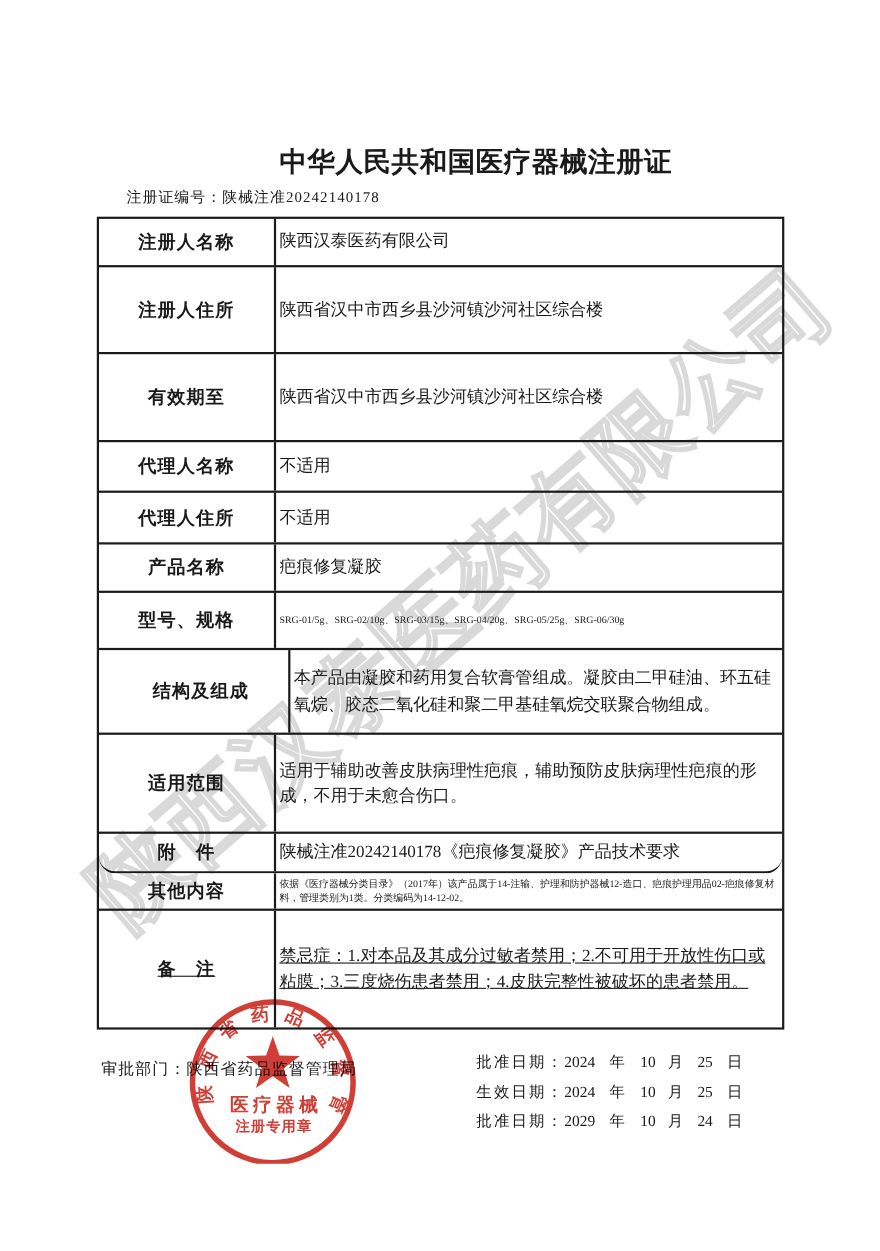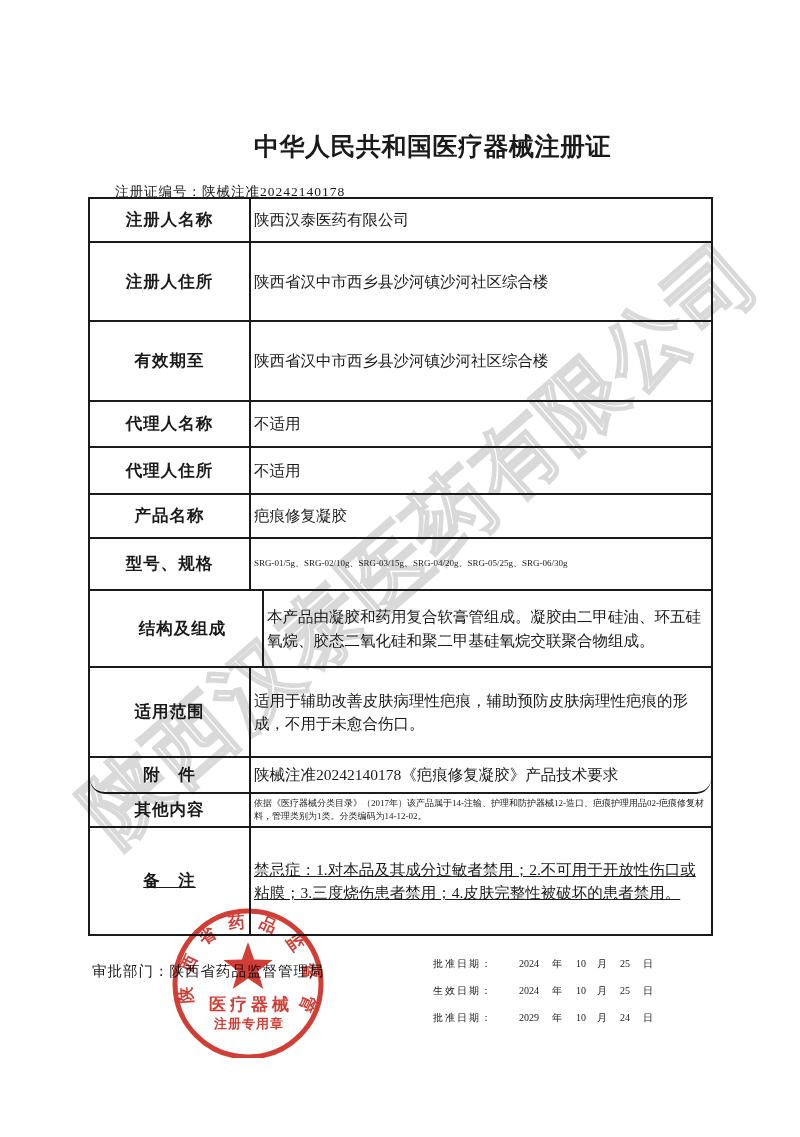--- a/index.html
+++ b/index.html
@@ -20,21 +20,21 @@
   }
   
   #doc-title{
     left:232px;top:130px;
     font-family:"Liberation Sans","DejaVu Sans",sans-serif;
     font-weight:bold;font-size:25px;letter-spacing:0.5px;white-space:nowrap;
     z-index:2;
     margin-left:22px;
   }
   #cert-no{
-    left:115px;top:183px;font-size:13.5px;letter-spacing:1px;z-index:2;
+    left:115px;top:171px;font-size:13.5px;letter-spacing:1px;z-index:2;
   }
   
   #cert-table{
     left:88px;top:197px;width:625px;z-index:1;
     border:2px solid #1a1a1a;box-sizing:border-box;
     display:flex;flex-direction:column;background:transparent;
   }
   .row{display:flex;box-sizing:border-box;border-bottom:2px solid #1a1a1a;}
   .row:last-child{border-bottom:none;text-decoration:underline;}
   .r0{height:44px;} .r1{height:79px;} .r2{height:80px;} .r3{height:46px;}
@@ -48,24 +48,24 @@
     font-weight:bold;font-size:16.5px;letter-spacing:1px;text-align:center;
   }
   .cell-value{
     flex:1;display:flex;align-items:center;box-sizing:border-box;
     padding:3px 6px 3px 3px;
     font-size:15.5px;line-height:1.5;
   }
   .cell-value.small{font-size:9px;line-height:1.45;}
   
   #approval-line{left:92px;top:962px;font-size:14.5px;letter-spacing:1px;z-index:2;}
-  #dates{left:433px;top:957px;z-index:2;font-size:10px;}
+  #dates{left:433px;top:957px;z-index:2;font-size:14px;}
   .date-row{display:flex;align-items:baseline;height:27px;white-space:nowrap;}
   .date-label{letter-spacing:2px;}
-  .date-year{margin-left:26px;}
+  .date-year{}
   .date-yu{margin-left:13px;}
   .date-month{margin-left:14px;}
   .date-mu{margin-left:11px;}
   .date-day{margin-left:13px;}
   .date-du{margin-left:13px;}
   
   #seal{left:168px;top:906px;z-index:3;mix-blend-mode:multiply;opacity:.95;}
 </style>
 </head>
 <body>

